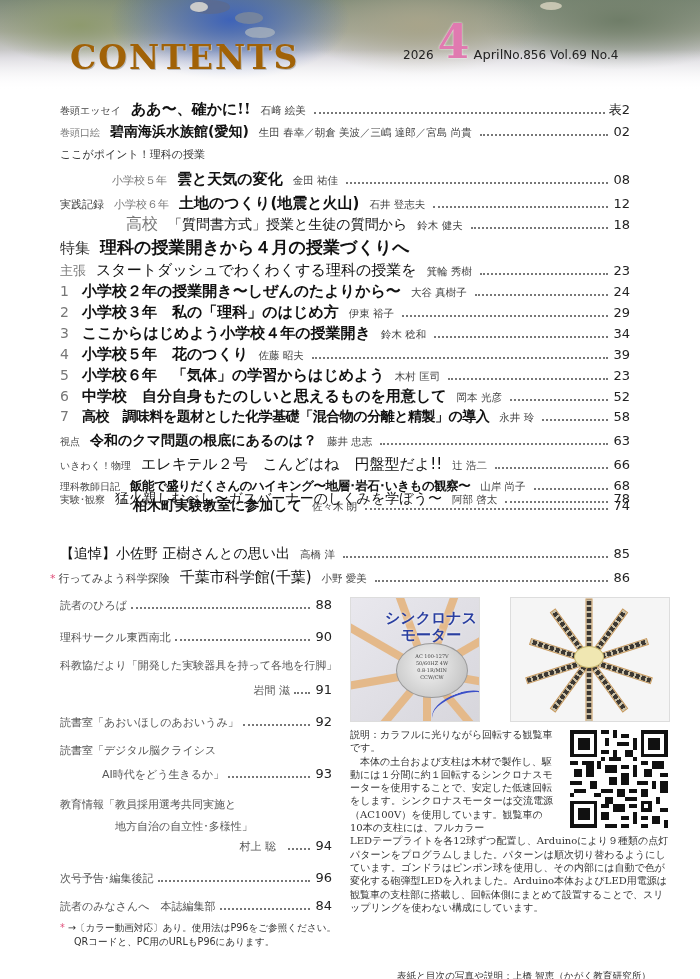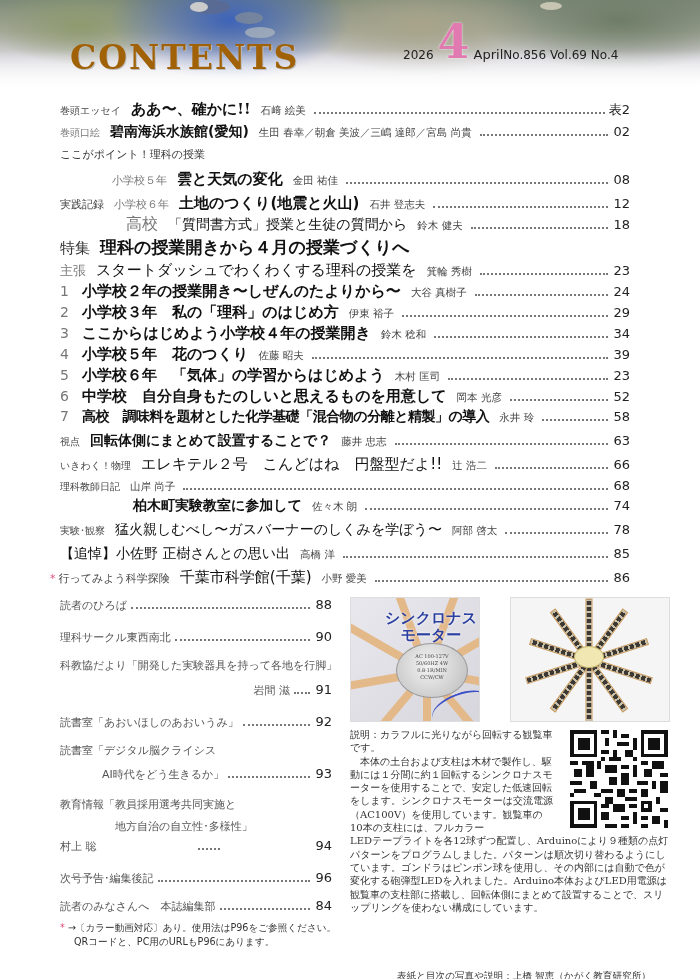--- a/index.html
+++ b/index.html
@@ -165,45 +165,46 @@
   <div class="row" style="top:408px">
     <span class="num">7</span>
     <span class="title t14" style="letter-spacing:-0.5px">高校　調味料を題材とした化学基礎「混合物の分離と精製」の導入</span>
     <span class="auth">永井 玲</span>
     <span class="dots"></span>
     <span class="pg">58</span>
   </div>
 
   <div class="row" style="top:432px">
     <span class="cat">視点</span>
-    <span class="title t14">回転体側にまとめて設置することで？</span>
+    <span class="title t14">令和のクマ問題の根底にあるのは？</span>
     <span class="auth">藤井 忠志</span>
     <span class="dots"></span>
     <span class="pg">63</span>
   </div>
   <div class="row" style="top:455px">
     <span class="cat">いきわく！物理</span>
     <span class="title t15" style="font-weight:normal">エレキテル２号　こんどはね　円盤型だよ!!</span>
     <span class="auth">辻 浩二</span>
     <span class="dots"></span>
     <span class="pg">66</span>
   </div>
   <div class="row" style="top:478px">
     <span class="cat">理科教師日記</span>
+    <span class="title" style="font-size:12.5px;letter-spacing:-0.5px">飯能で盛りだくさんのハイキング〜地層･岩石･いきもの観察〜</span>
     <span class="auth">山岸 尚子</span>
     <span class="dots"></span>
     <span class="pg">68</span>
   </div>
   <div class="row" style="top:497px;left:133px;width:497px">
     <span class="title t14">柏木町実験教室に参加して</span>
     <span class="auth">佐々木 朗</span>
     <span class="dots"></span>
     <span class="pg">74</span>
   </div>
-  <div class="row" style="top:521px">
+  <div class="row" style="top:490px">
     <span class="cat">実験･観察</span>
     <span class="title t14" style="font-weight:normal">猛火親しむべし〜ガスバーナーのしくみを学ぼう〜</span>
     <span class="auth">阿部 啓太</span>
     <span class="dots"></span>
     <span class="pg">78</span>
   </div>
   <div class="row" style="top:545px">
     <span class="title t14" style="font-weight:normal;font-family:'DejaVu Serif',serif">【追悼】小佐野 正樹さんとの思い出</span>
     <span class="auth">高橋 洋</span>
     <span class="dots"></span>
@@ -250,21 +251,21 @@
     <span class="lcat">AI時代をどう生きるか」</span>
     <span class="dots"></span>
     <span class="pg lpg">93</span>
   </div>
   <div class="row" style="top:797px">
     <span class="lcat">教育情報「教員採用選考共同実施と</span>
   </div>
   <div class="row" style="top:819px;left:115px;width:217px">
     <span class="lcat">地方自治の自立性･多様性」</span>
   </div>
-  <div class="row" style="top:838px;justify-content:space-between">
+  <div class="row" style="top:838px;justify-content:flex-end">
     <span class="lcat">村上 聡</span>
     <span class="dots" style="flex:0 0 22px;margin-left:12px"></span>
     <span class="pg lpg">94</span>
   </div>
   <div class="row" style="top:870px">
     <span class="lcat">次号予告･編集後記</span>
     <span class="dots"></span>
     <span class="pg lpg">96</span>
   </div>
   <div class="row" style="top:898px">

